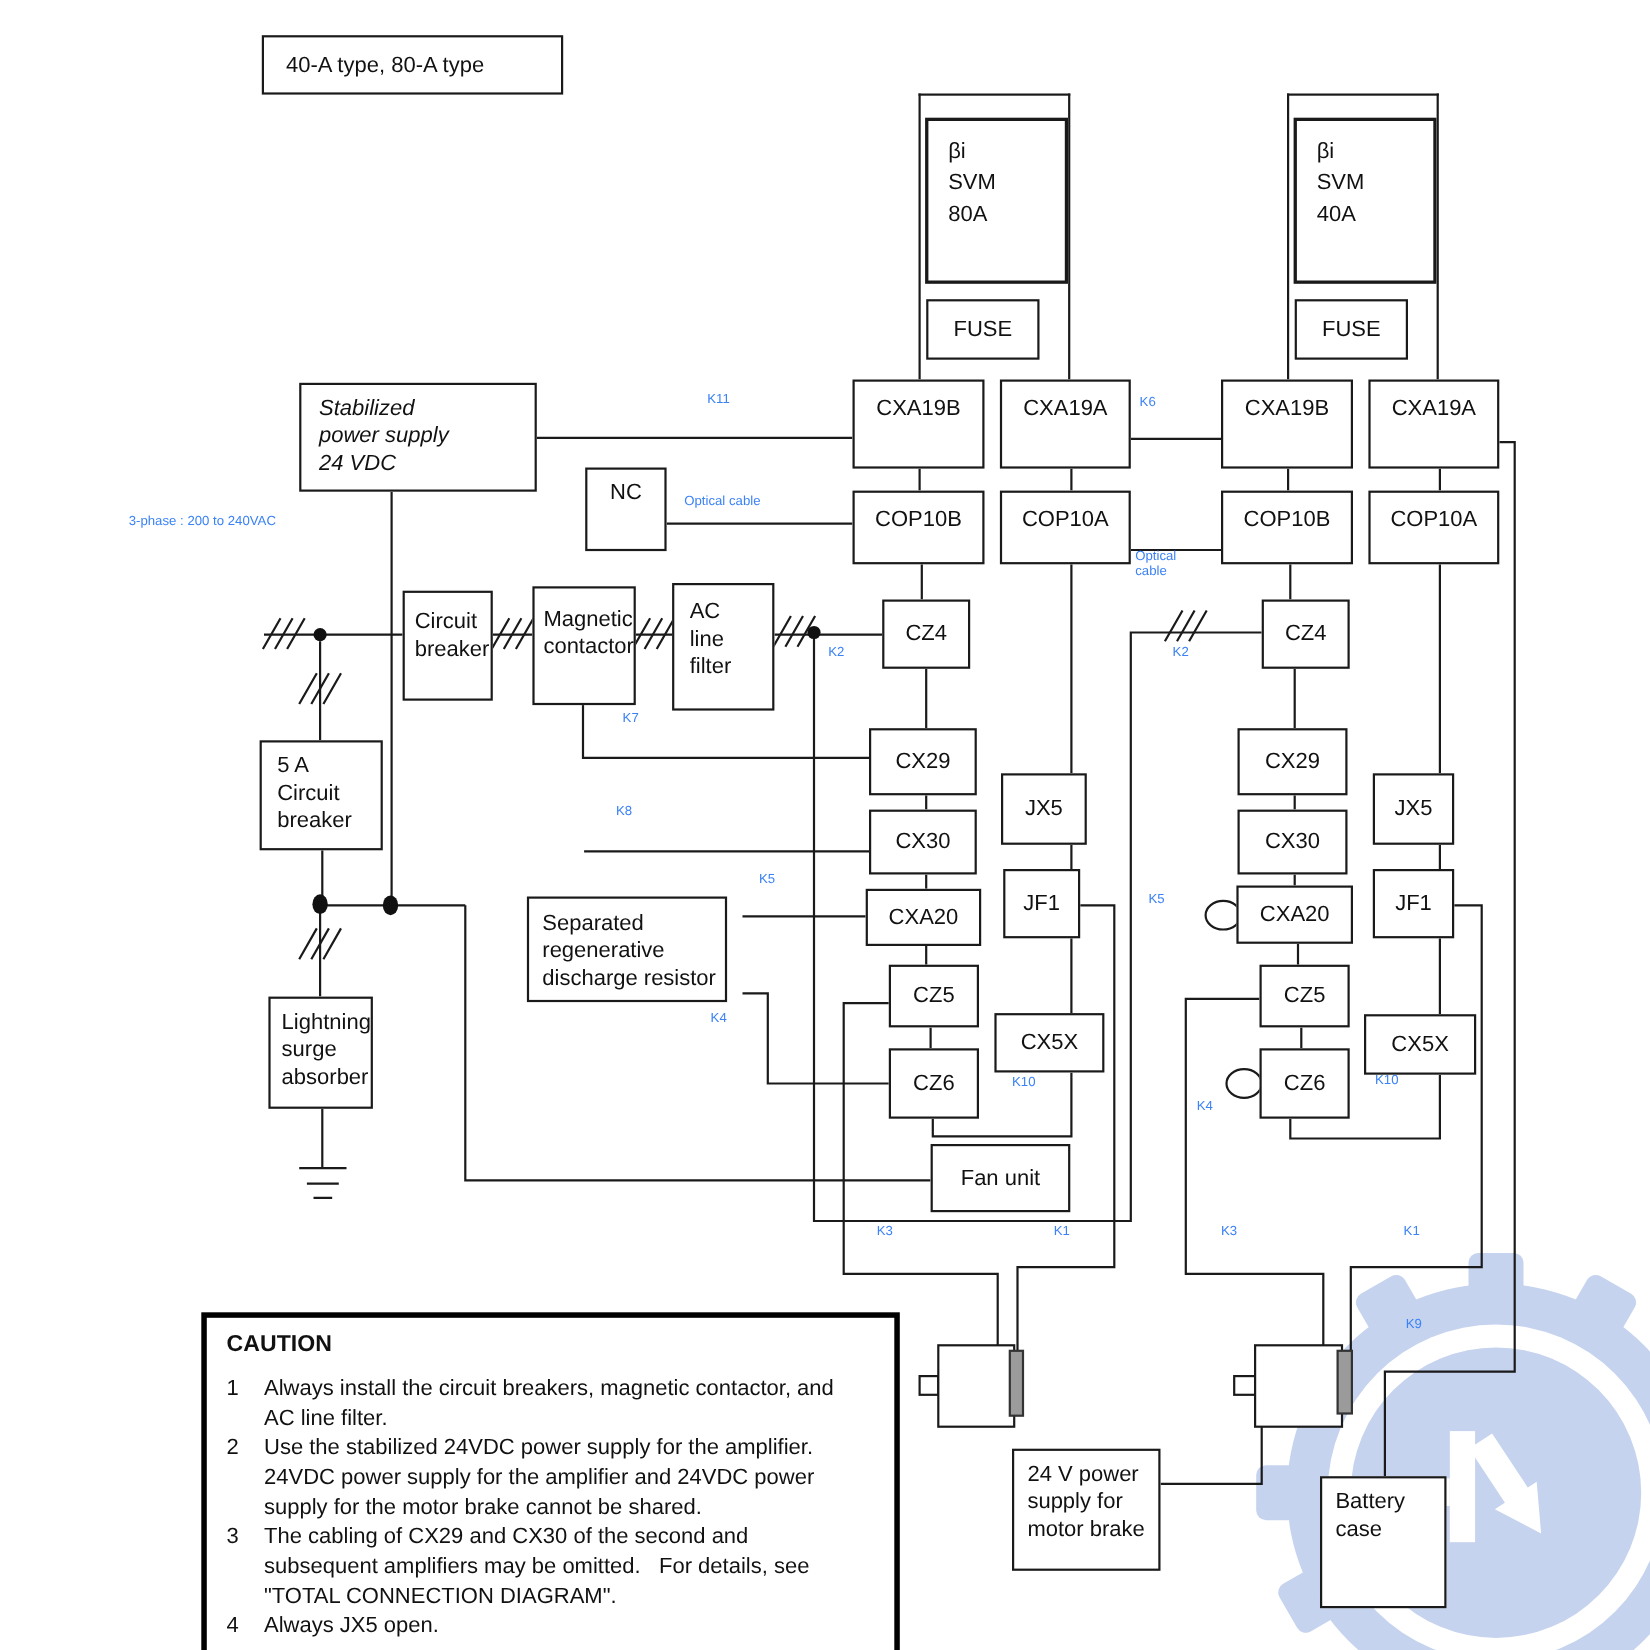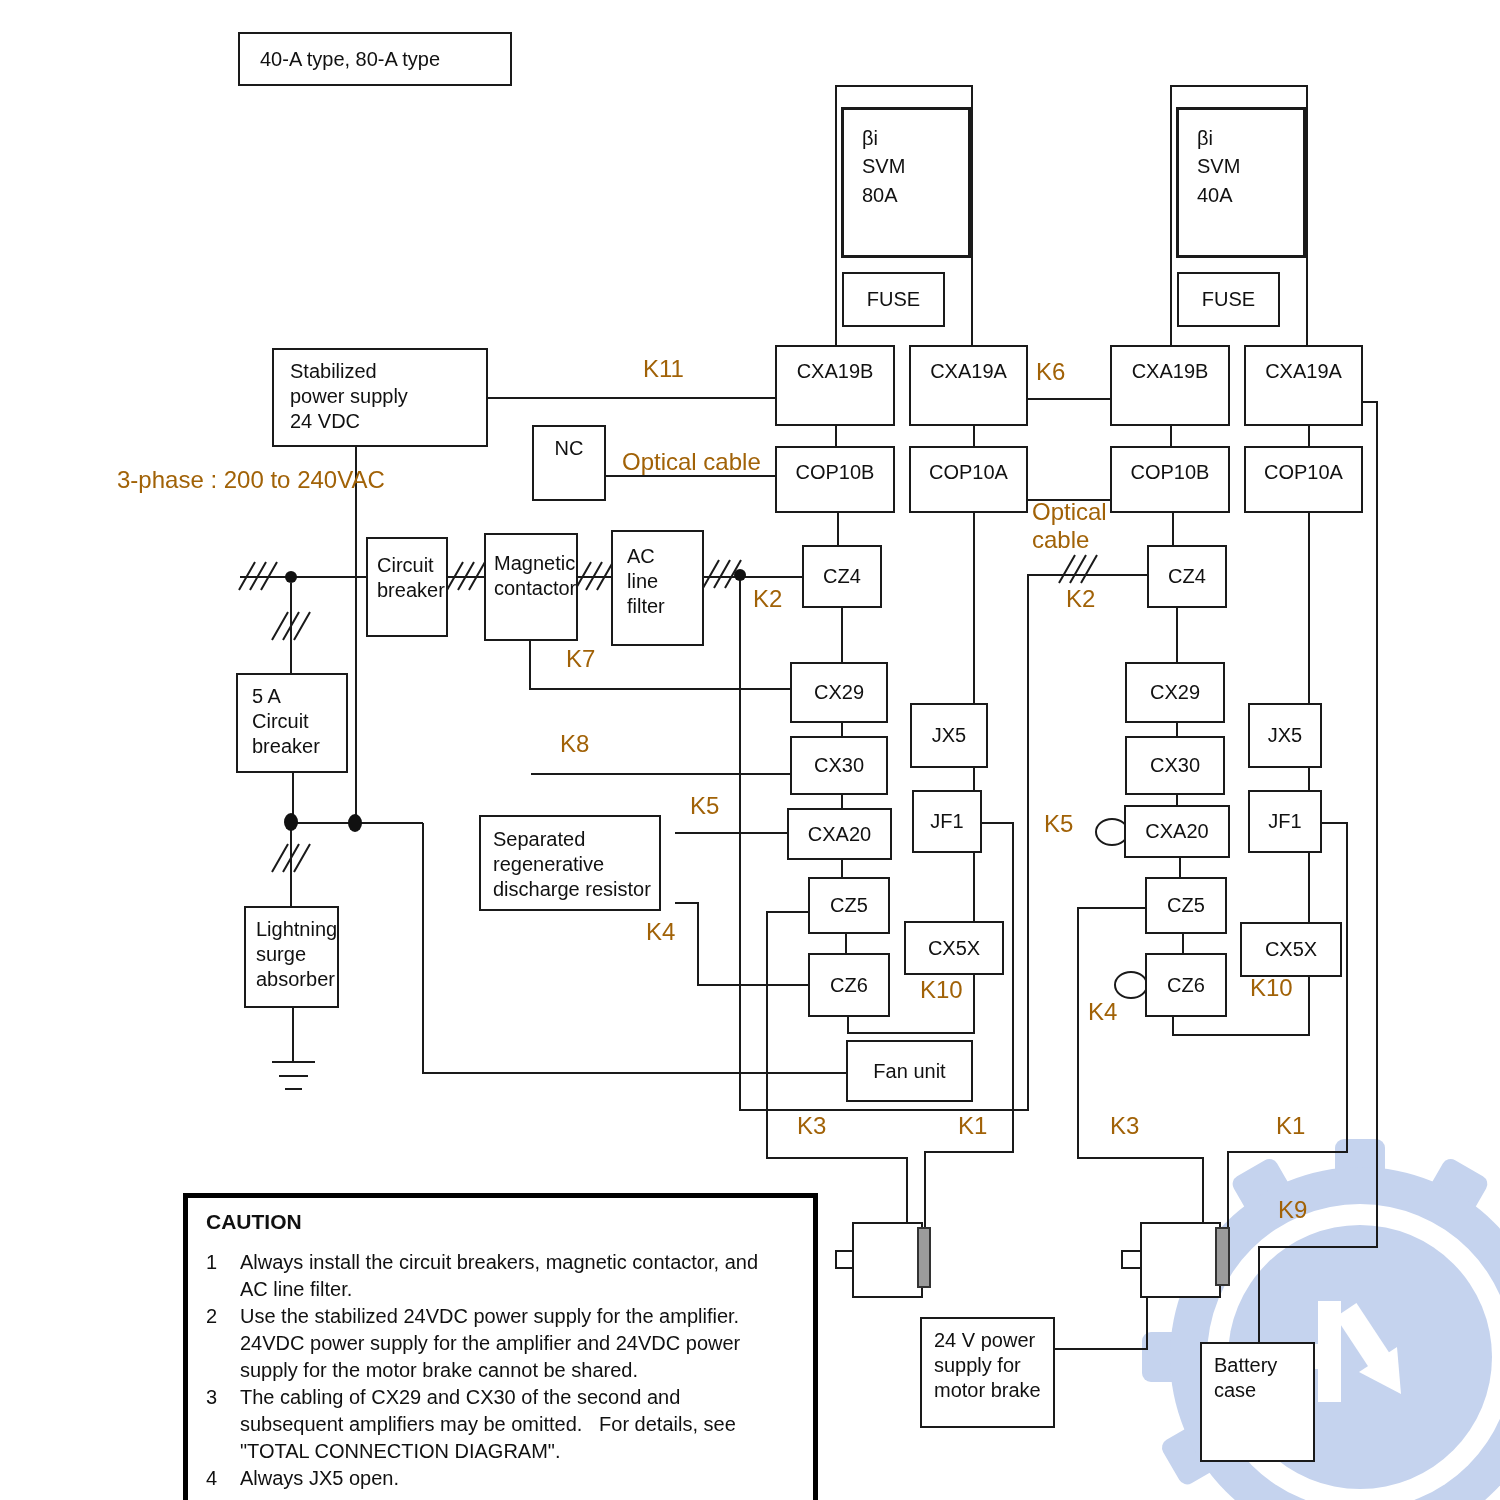--- a/index.html
+++ b/index.html
@@ -8,21 +8,21 @@
     background:#ffffff; font-family:"Liberation Sans", sans-serif; color:#111;
   }
   svg.wires { position:absolute; left:0; top:0; }
   .bx {
     position:absolute; box-sizing:border-box; border:2px solid #1a1a1a;
     background:#fff; font-size:20px; line-height:1.24; white-space:pre-wrap;
   }
   .pad { padding:9px 4px 0 12px; }
   .ctr { display:flex; align-items:center; justify-content:center; text-align:center; }
   .topctr { text-align:center; padding-top:12px; }
-  .lbl { position:absolute; font-size:24px; color:#a16207; white-space:pre-wrap; }
+  .lbl { position:absolute; font-size:12px; color:#3b82f6; white-space:pre-wrap; }
   .ampbox { position:absolute; box-sizing:border-box; border:2px solid #1a1a1a; border-bottom:none; background:#fff; }
   .svmbox { position:absolute; box-sizing:border-box; border:3px solid #1a1a1a; background:#fff;
             font-size:20px; line-height:1.42; white-space:pre-wrap; padding:14px 0 0 18px; }
   .caution {
     position:absolute; box-sizing:border-box; border:5px solid #000; background:#fff;
     padding:10px 16px 0 18px; font-size:20px; line-height:1.35;
   }
   .c-title { font-weight:bold; font-size:21px; margin-bottom:13px; }
   .c-item { display:flex; }
   .c-num { width:34px; flex:none; }
@@ -159,21 +159,21 @@
   <div class="bx ctr" style="left:1147px;top:545px;width:80px;height:63px;">CZ4</div>
   <div class="bx ctr" style="left:1125px;top:662px;width:100px;height:61px;">CX29</div>
   <div class="bx ctr" style="left:1125px;top:736px;width:100px;height:59px;">CX30</div>
   <div class="bx ctr" style="left:1124px;top:805px;width:106px;height:53px;">CXA20</div>
   <div class="bx ctr" style="left:1145px;top:877px;width:82px;height:57px;">CZ5</div>
   <div class="bx ctr" style="left:1145px;top:953px;width:82px;height:64px;">CZ6</div>
   <div class="bx ctr" style="left:1248px;top:703px;width:74px;height:65px;">JX5</div>
   <div class="bx ctr" style="left:1248px;top:790px;width:74px;height:63px;">JF1</div>
   <div class="bx ctr" style="left:1240px;top:922px;width:102px;height:55px;">CX5X</div>
 
-  <div class="bx pad" style="left:272px;top:348px;width:216px;height:99px;padding-left:16px;">Stabilized
+  <div class="bx pad" style="left:272px;top:348px;width:216px;height:99px;padding-left:16px;font-style:italic;">Stabilized
 power supply
 24 VDC</div>
   <div class="bx topctr" style="left:532px;top:425px;width:74px;height:76px;padding-top:9px;">NC</div>
   <div class="bx pad" style="left:366px;top:537px;width:82px;height:100px;padding-top:14px;padding-left:9px;">Circuit
 breaker</div>
   <div class="bx pad" style="left:611px;top:530px;width:93px;height:116px;padding-top:12px;padding-left:14px;">AC
 line
 filter</div>
   <div class="bx pad" style="left:484px;top:533px;width:94px;height:108px;padding-top:16px;padding-left:8px;">Magnetic
 contactor</div>

